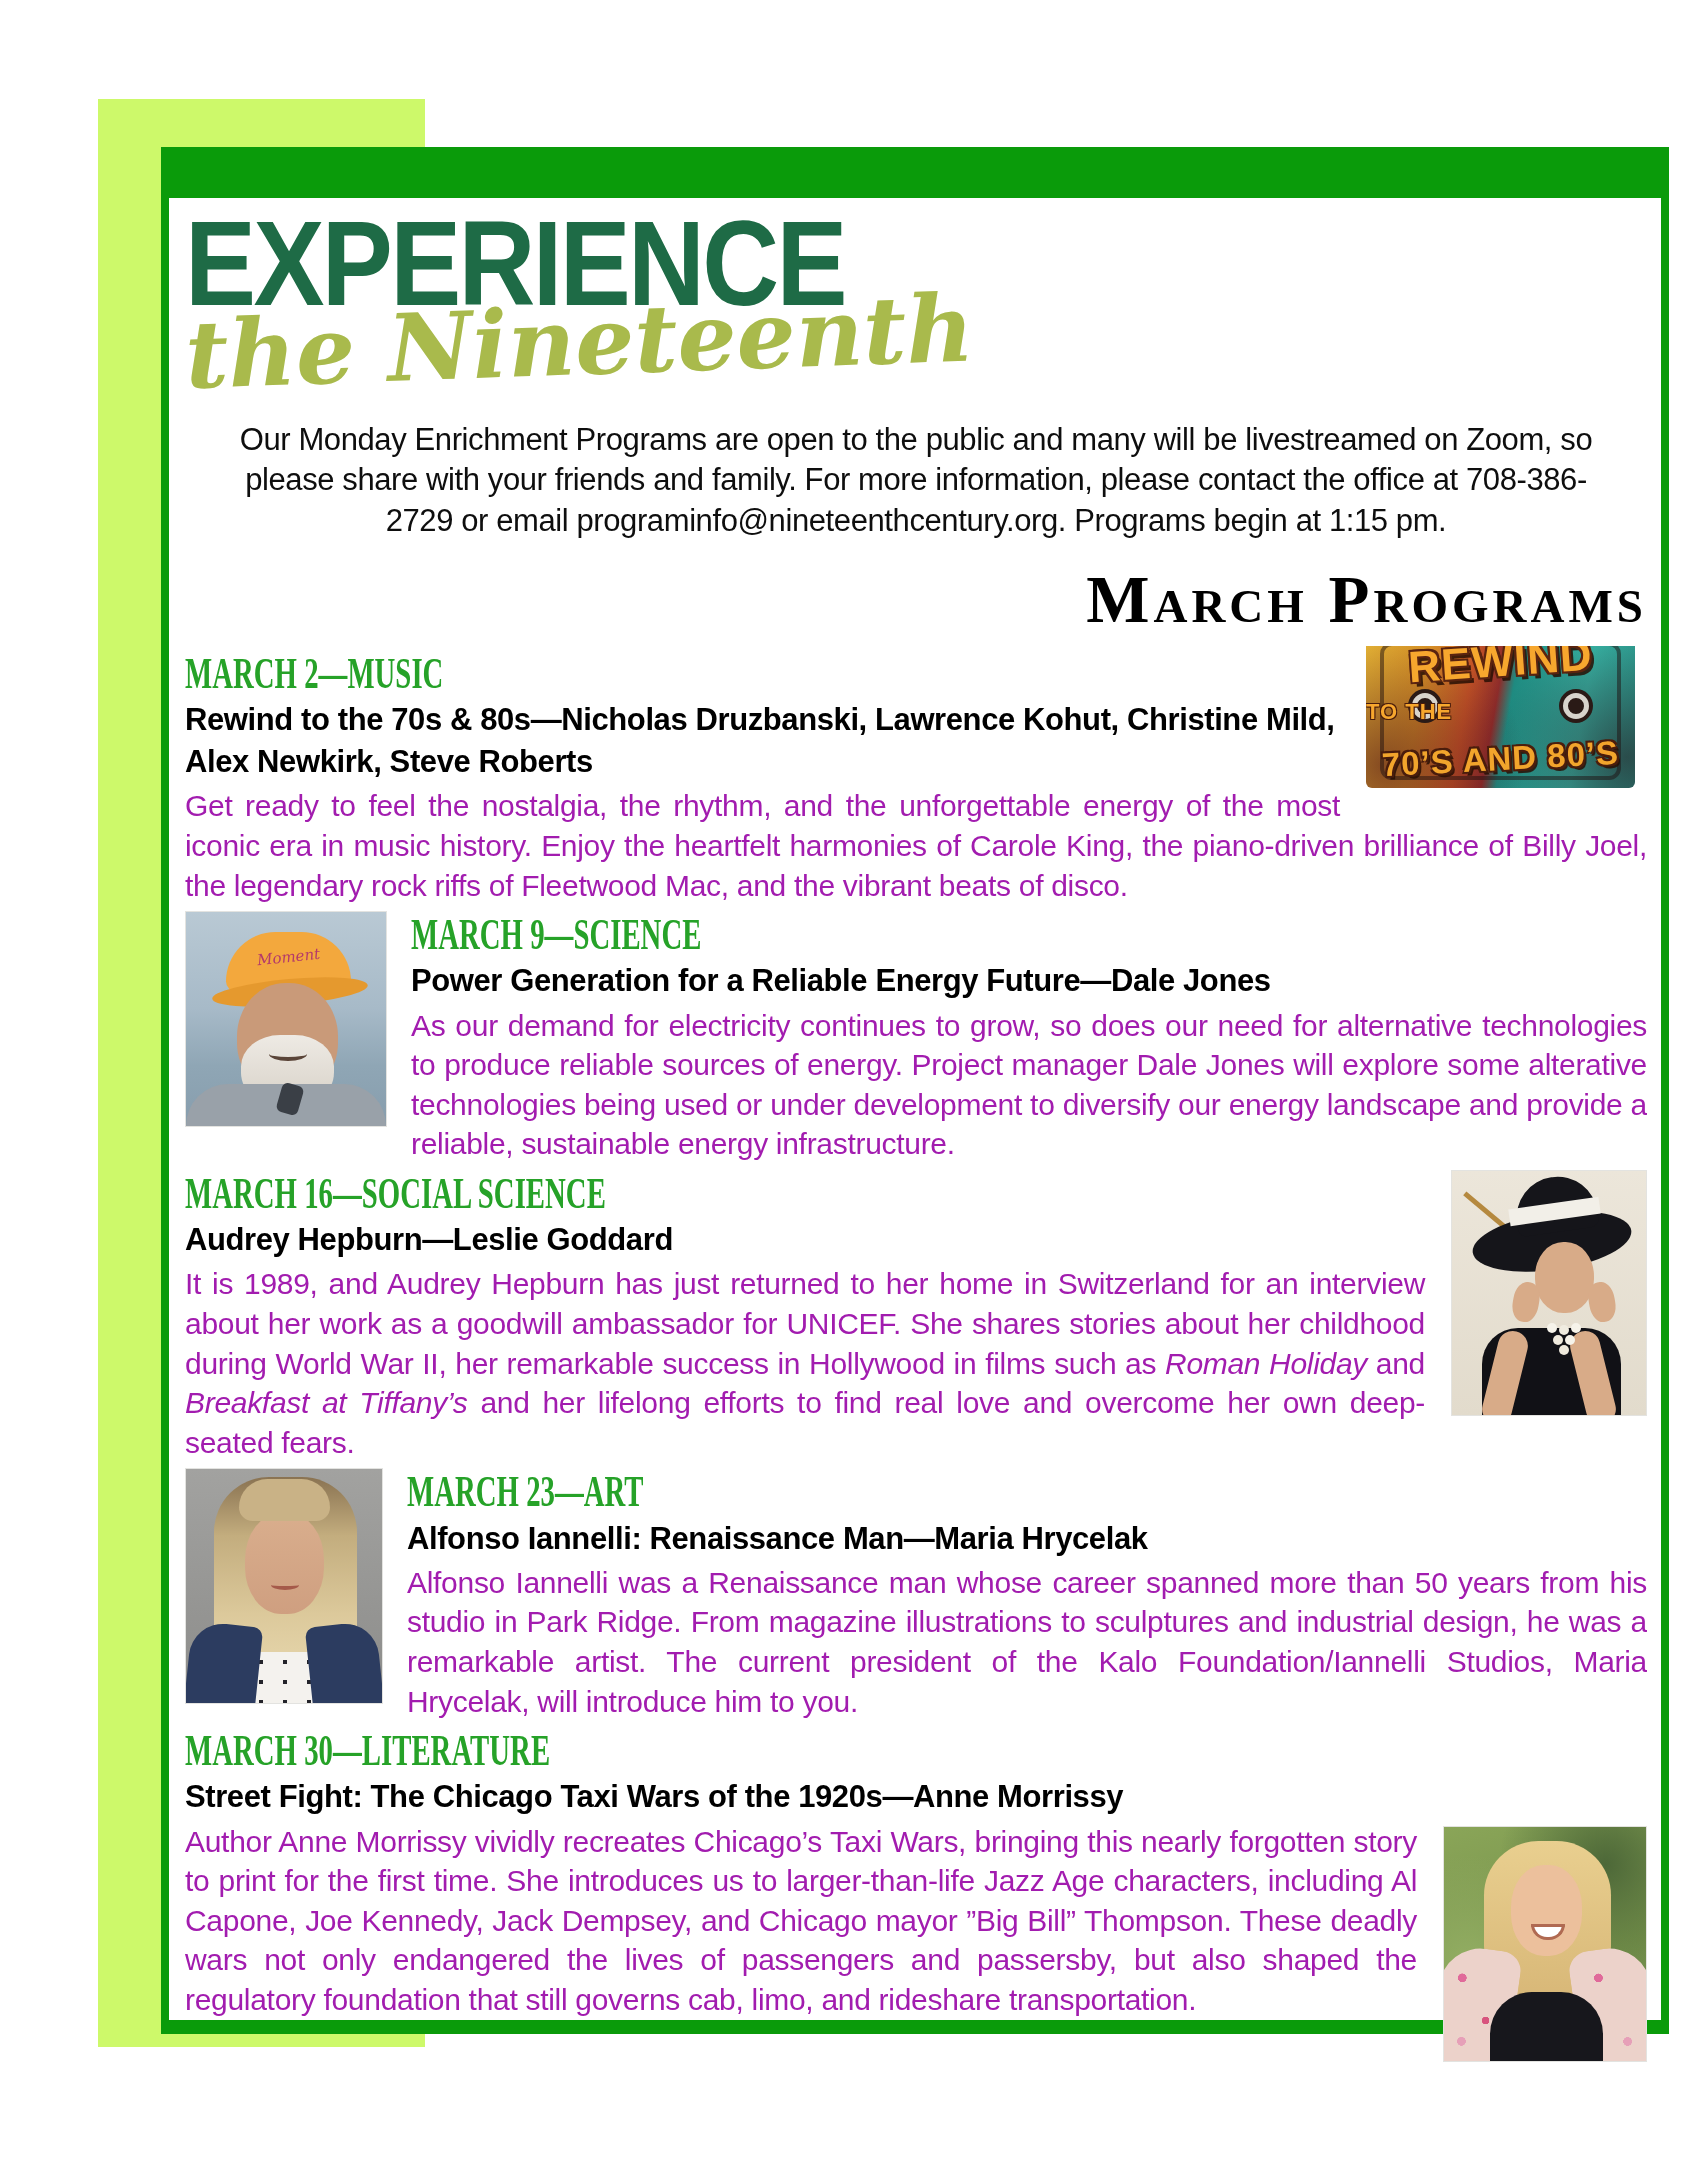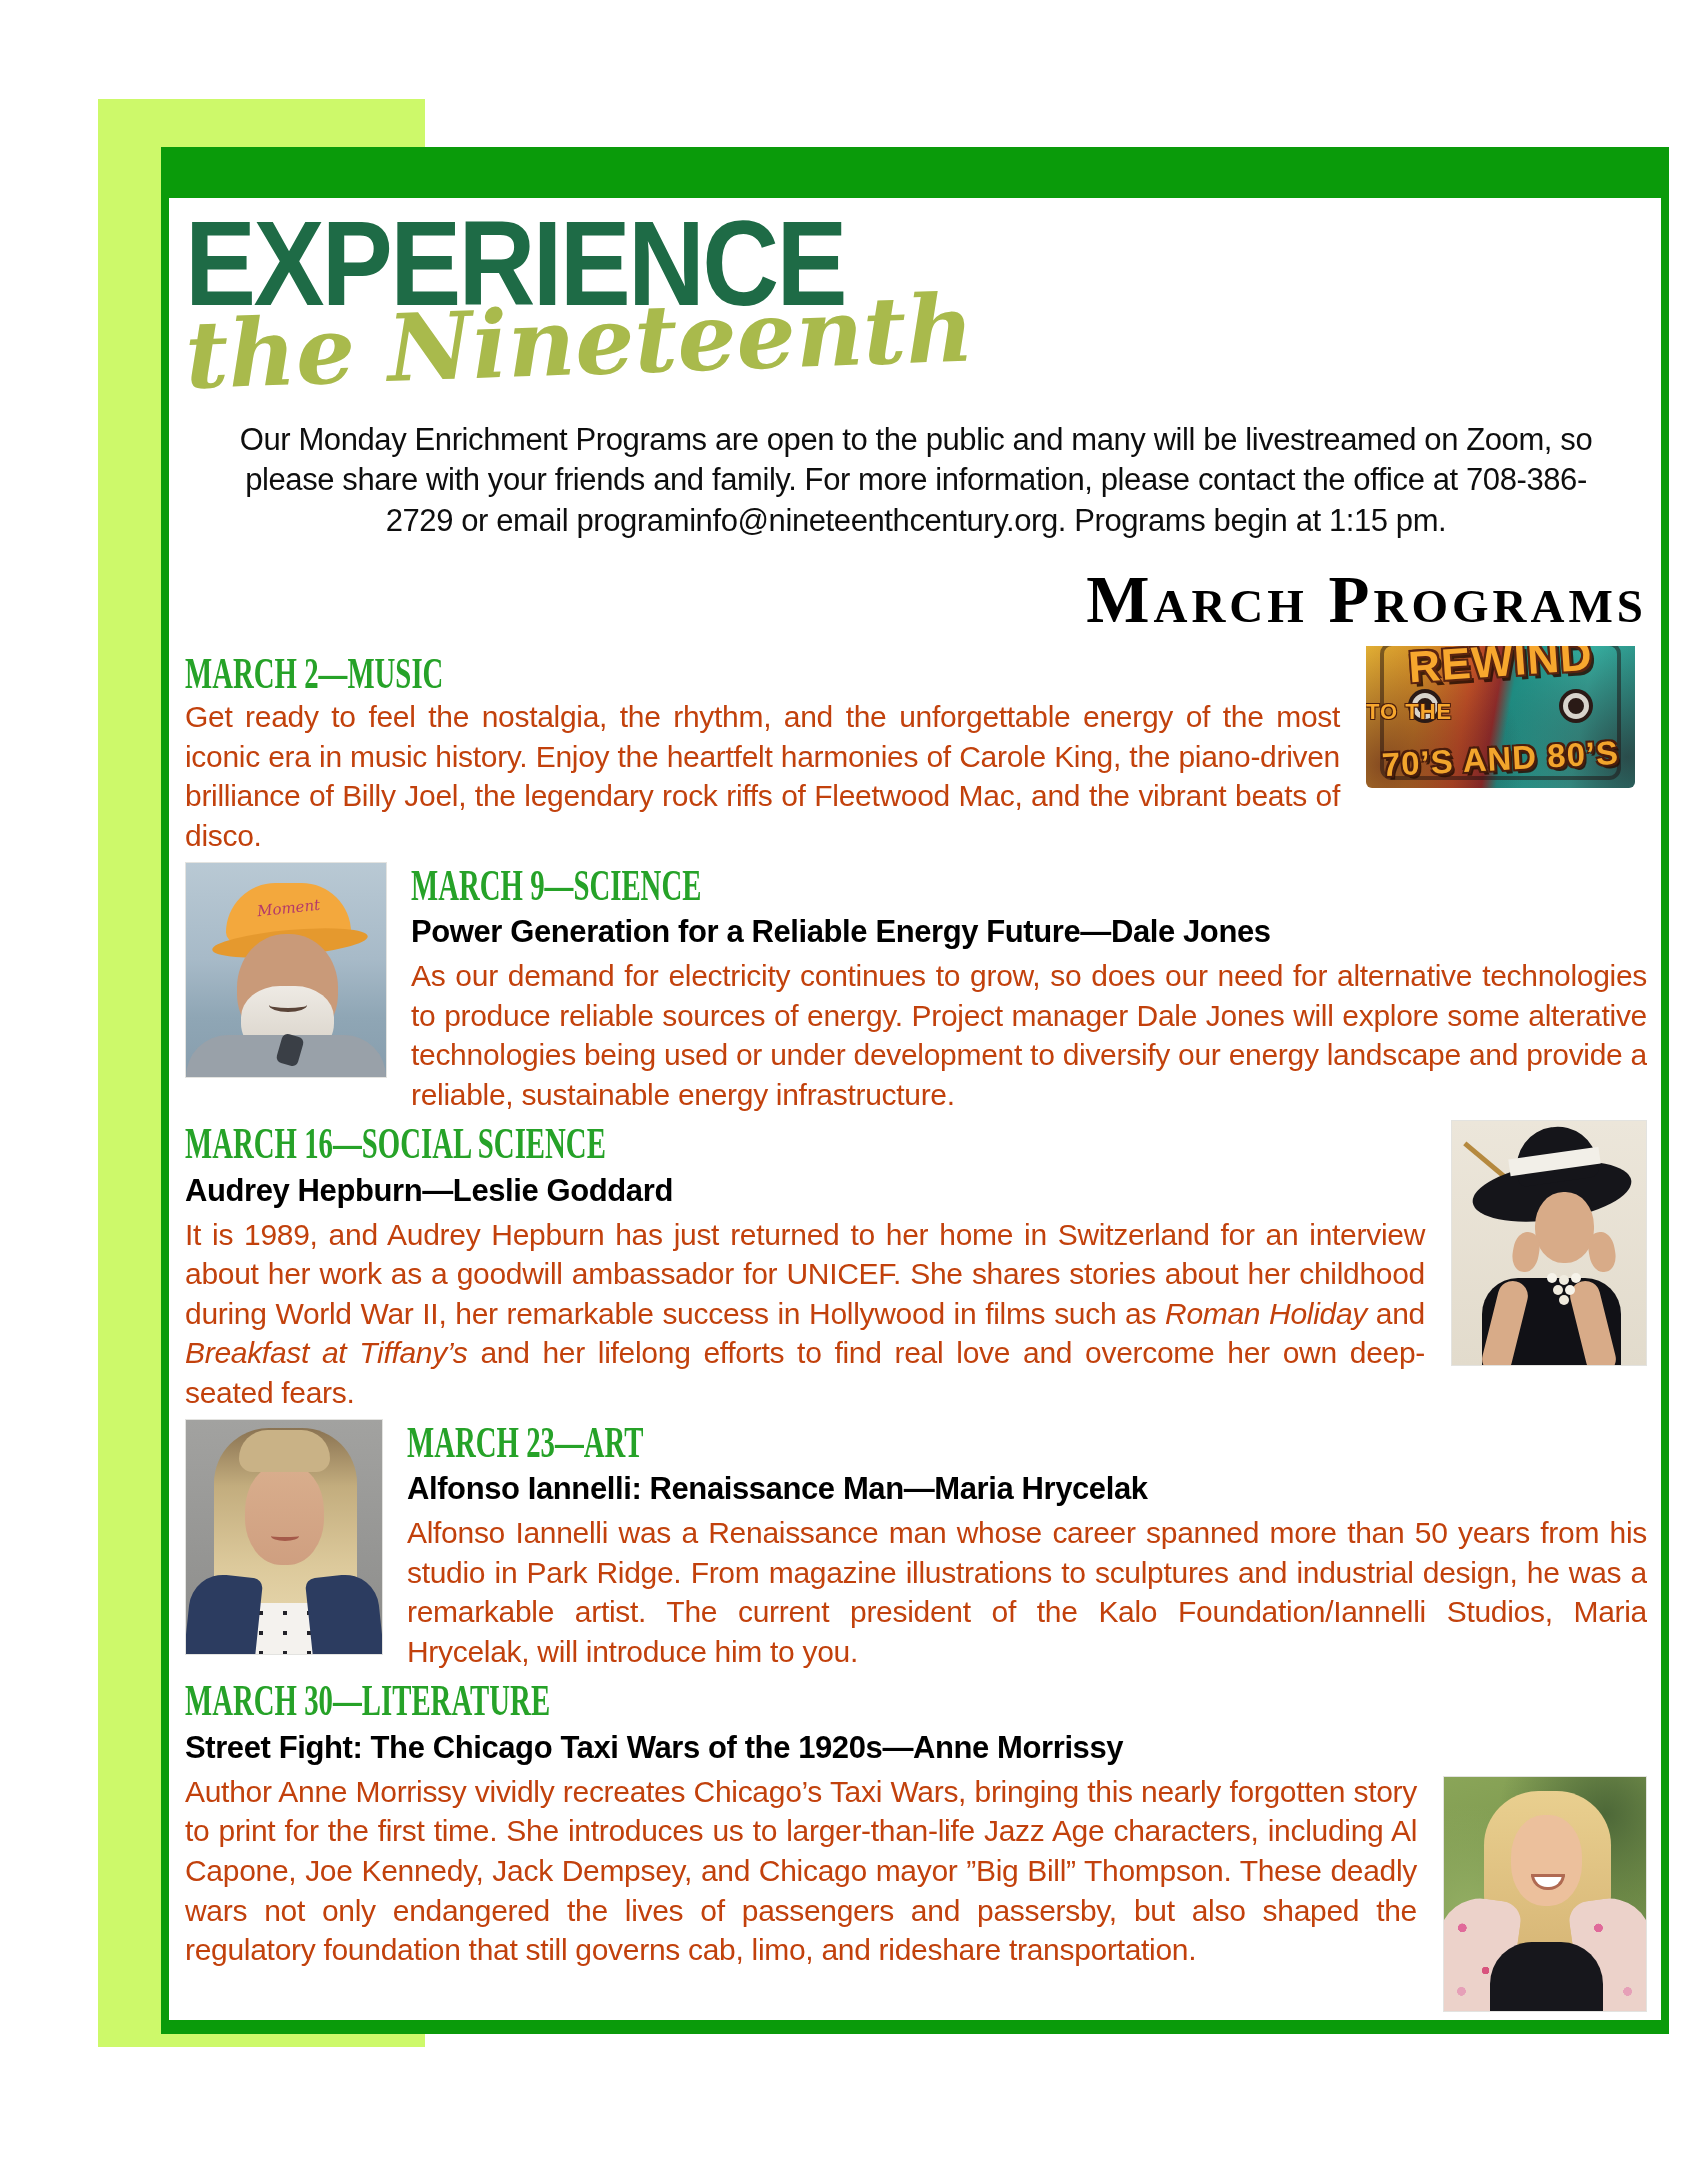--- a/index.html
+++ b/index.html
@@ -29,21 +29,21 @@
   .month-title { margin:20px 0 8px; text-align:right; font-family:"Liberation Serif","DejaVu Serif",serif;
            font-weight:bold; font-variant:small-caps; font-size:67px; letter-spacing:4px; color:#000; }
 
   
   .sec { overflow:hidden; margin-bottom:2px; }
   .sec-heading { margin:4px 0 0; line-height:1; }
   .squish { display:inline-block; font-family:"Liberation Serif","DejaVu Serif",serif; font-weight:bold;
             font-size:45px; line-height:1.05; color:#26a228; transform:scaleX(0.64); transform-origin:left bottom;
             white-space:nowrap; letter-spacing:0px; }
   .sec-title { font-weight:bold; font-size:31px; line-height:1.36; margin:2px 0 3px; color:#000; letter-spacing:-0.4px; }
-  .sec-body { font-size:30px; line-height:1.32; text-align:justify; color:#c2410c; letter-spacing:-0.3px; }
+  .sec-body { font-size:30px; line-height:1.32; text-align:justify; color:#a21caf; letter-spacing:-0.3px; }
 
   .photo { position:relative; overflow:hidden; border:1px solid #e3e3e0; }
   .f-left  { float:left;  margin:4px 24px 6px 0; }
   .f-right { float:right; margin:4px 0 6px 26px; }
 
   
   .rewind { float:right; width:269px; height:154px; margin:-12px 12px 10px 26px; position:relative;
             border-radius:6px; overflow:hidden;
             background:
               radial-gradient(circle at 6% 85%, rgba(70,12,24,.6), transparent 50%),
@@ -146,20 +146,21 @@
       <section class="sec">
         <div class="rewind">
           <div class="cassette"></div>
           <div class="rw-line1">REWIND</div>
           <div class="reel reel-l"></div>
           <div class="reel reel-r"></div>
           <div class="rw-line2">TO THE</div>
           <div class="rw-line3">70’S AND 80’S</div>
         </div>
         <h3 class="sec-heading"><span class="squish">MARCH 2—MUSIC</span></h3>
+        <p class="sec-title">Rewind to the 70s &amp; 80s—Nicholas Druzbanski, Lawrence Kohut, Christine Mild, Alex Newkirk, Steve Roberts</p>
         <p class="sec-body">Get ready to feel the nostalgia, the rhythm, and the unforgettable energy of the most iconic era in music history. Enjoy the heartfelt harmonies of Carole King, the piano-driven brilliance of Billy Joel, the legendary rock riffs of Fleetwood Mac, and the vibrant beats of disco.</p>
       </section>
 
       <section class="sec">
         <div class="photo ph-dale f-left">
           <div class="dale-cap-top"></div>
           <div class="dale-cap-brim"></div>
           <div class="dale-cap-text">Moment</div>
           <div class="dale-face"></div>
           <div class="dale-beard"></div>

